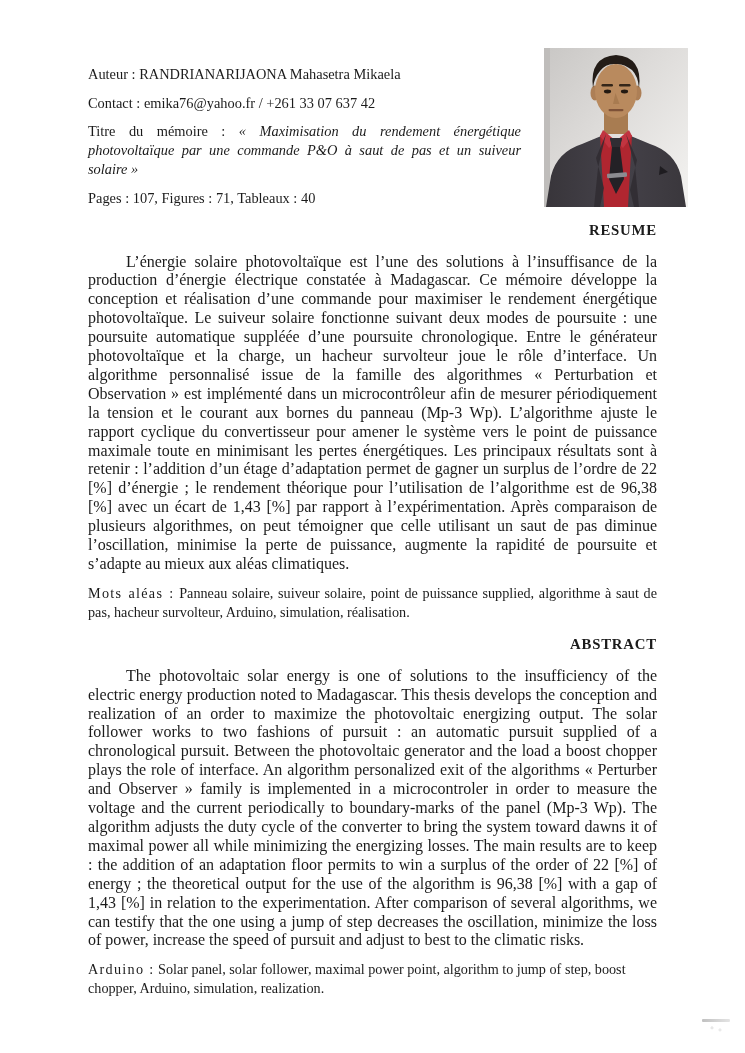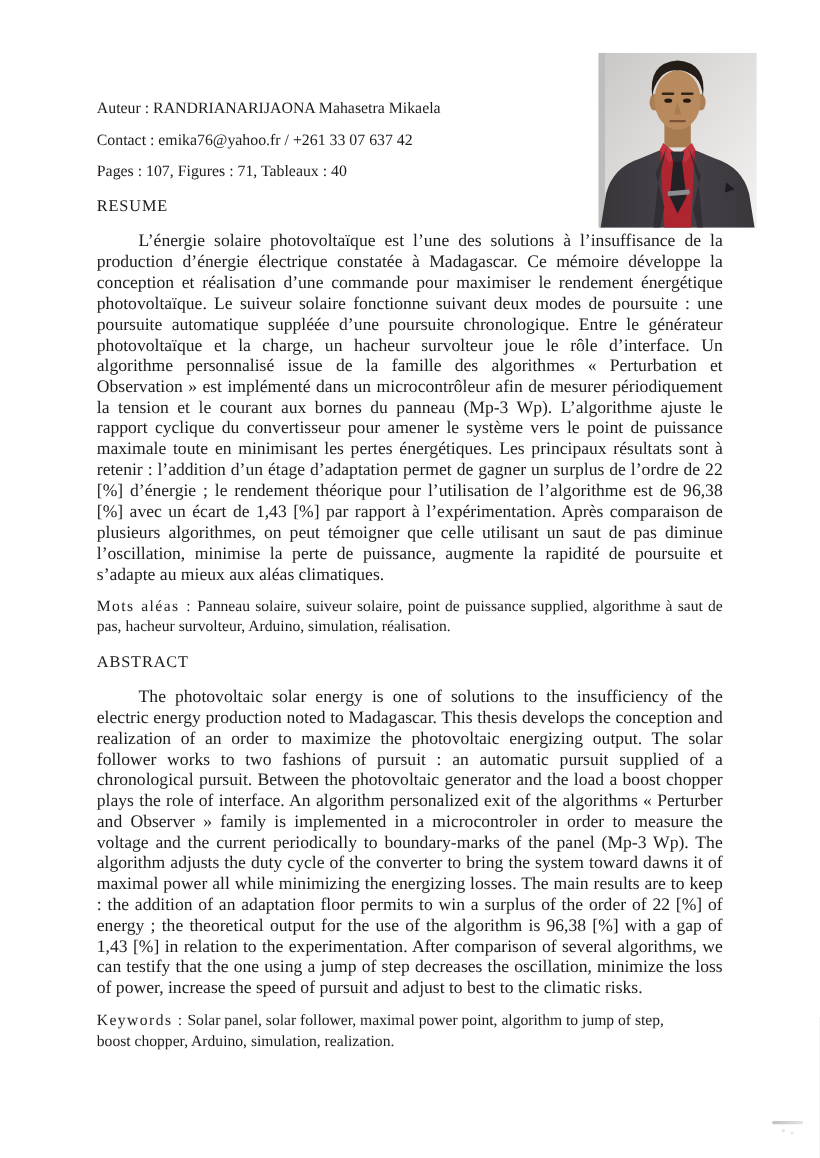--- a/index.html
+++ b/index.html
@@ -4,29 +4,29 @@
 <style>
   html,body{margin:0;padding:0;background:#e9e9e9;}
   .page{
     position:relative;
     width:745px;height:1053px;
     margin:0 auto;
     background:#ffffff;
     font-family:"Liberation Serif", serif;
     color:#1b1b1b;
     box-sizing:border-box;
-    padding:90px 88px 0 88px;
+    padding:65px 88px 0 88px;
     overflow:hidden;
   }
   .hdr{margin-right:136px;}
   .hdr p{margin:0 0 9.5px 0;font-size:14.4px;line-height:19px;text-align:justify;}
   .italic{font-style:italic;}
   .section-heading{
-    font-size:14.8px;font-weight:normal;letter-spacing:0.8px;
-    text-align:left;margin:13px 0 13px 0;line-height:19px;
+    font-size:14.8px;font-weight:bold;letter-spacing:0.8px;
+    text-align:right;margin:13px 0 13px 0;line-height:19px;
   }
   .body-para{
     font-size:16px;line-height:18.9px;text-align:justify;
     text-indent:38px;margin:0 0 10px 0;
   }
   .kw{
     font-size:14.2px;line-height:18.9px;text-align:justify;
     margin:0 0 10px 0;
   }
   .kw.left{text-align:left;margin-right:30px;}
@@ -104,27 +104,28 @@
       <path d="M116,118 L124,124 L115,127 Z" fill="#1e1c20"></path>
 
       <path d="M62,86 L52,110 L60,140 L56,159 L50,159 L54,120 Z" fill="#2e2b30" opacity="0.8"></path>
       <path d="M82,86 L93,112 L86,142 L90,159 L95,159 L91,118 Z" fill="#2e2b30" opacity="0.8"></path>
     </svg>
   </div>
 
   <div class="hdr">
     <p>Auteur : RANDRIANARIJAONA Mahasetra Mikaela</p>
     <p>Contact : emika76@yahoo.fr / +261 33 07 637 42</p>
+    <p><span>Titre du mémoire :</span> <span class="italic">« Maximisation du rendement énergétique photovoltaïque par une commande P&amp;O à saut de pas et un suiveur solaire »</span></p>
     <p>Pages : 107, Figures : 71, Tableaux : 40</p>
   </div>
 
   <h2 class="section-heading">RESUME</h2>
   <p class="body-para">L’énergie solaire photovoltaïque est l’une des solutions à l’insuffisance de la production d’énergie électrique constatée à Madagascar. Ce mémoire développe la conception et réalisation d’une commande pour maximiser le rendement énergétique photovoltaïque. Le suiveur solaire fonctionne suivant deux modes de poursuite : une poursuite automatique suppléée d’une poursuite chronologique. Entre le générateur photovoltaïque et la charge, un hacheur survolteur joue le rôle d’interface. Un algorithme personnalisé issue de la famille des algorithmes « Perturbation et Observation » est implémenté dans un microcontrôleur afin de mesurer périodiquement la tension et le courant aux bornes du panneau (Mp-3 Wp). L’algorithme ajuste le rapport cyclique du convertisseur pour amener le système vers le point de puissance maximale toute en minimisant les pertes énergétiques. Les principaux résultats sont à retenir : l’addition d’un étage d’adaptation permet de gagner un surplus de l’ordre de 22 [%] d’énergie ; le rendement théorique pour l’utilisation de l’algorithme est de 96,38 [%] avec un écart de 1,43 [%] par rapport à l’expérimentation. Après comparaison de plusieurs algorithmes, on peut témoigner que celle utilisant un saut de pas diminue l’oscillation, minimise la perte de puissance, augmente la rapidité de poursuite et s’adapte au mieux aux aléas climatiques.</p>
   <p class="kw"><span class="kw-label">Mots aléas :</span> <span>Panneau solaire, suiveur solaire, point de puissance supplied, algorithme à saut de pas, hacheur survolteur, Arduino, simulation, réalisation.</span></p>
 
   <h2 class="section-heading">ABSTRACT</h2>
   <p class="body-para">The photovoltaic solar energy is one of solutions to the insufficiency of the electric energy production noted to Madagascar. This thesis develops the conception and realization of an order to maximize the photovoltaic energizing output. The solar follower works to two fashions of pursuit : an automatic pursuit supplied of a chronological pursuit. Between the photovoltaic generator and the load a boost chopper plays the role of interface. An algorithm personalized exit of the algorithms « Perturber and Observer » family is implemented in a microcontroler in order to measure the voltage and the current periodically to boundary-marks of the panel (Mp-3 Wp). The algorithm adjusts the duty cycle of the converter to bring the system toward dawns it of maximal power all while minimizing the energizing losses. The main results are to keep : the addition of an adaptation floor permits to win a surplus of the order of 22 [%] of energy ; the theoretical output for the use of the algorithm is 96,38 [%] with a gap of 1,43 [%] in relation to the experimentation. After comparison of several algorithms, we can testify that the one using a jump of step decreases the oscillation, minimize the loss of power, increase the speed of pursuit and adjust to best to the climatic risks.</p>
-  <p class="kw left"><span class="kw-label">Keywords :</span> <span>Solar panel, solar follower, maximal power point, algorithm to jump of step, boost chopper, Arduino, simulation, realization.</span></p>
+  <p class="kw left"><span class="kw-label">Arduino :</span> <span>Solar panel, solar follower, maximal power point, algorithm to jump of step, boost chopper, Arduino, simulation, realization.</span></p>
 
   <div class="artifact"></div>
   <div class="artifact2"></div>
 
 </div>
 
 </body></html>

